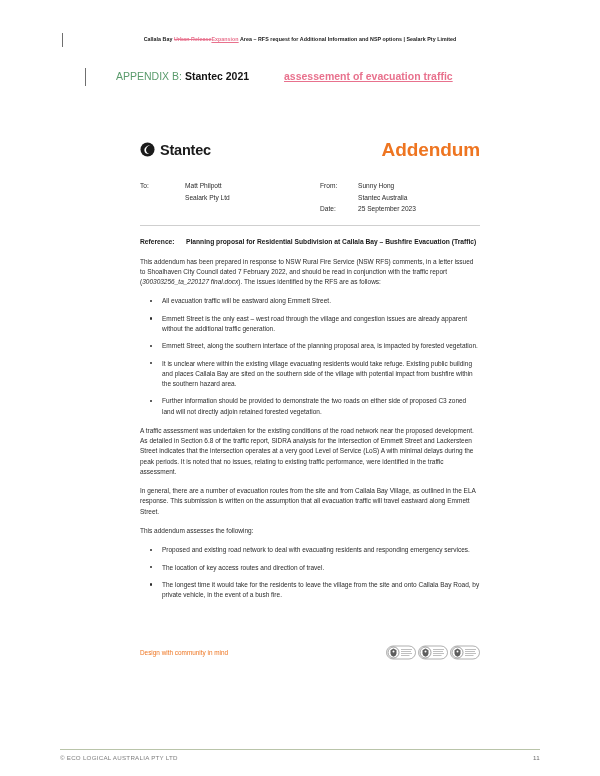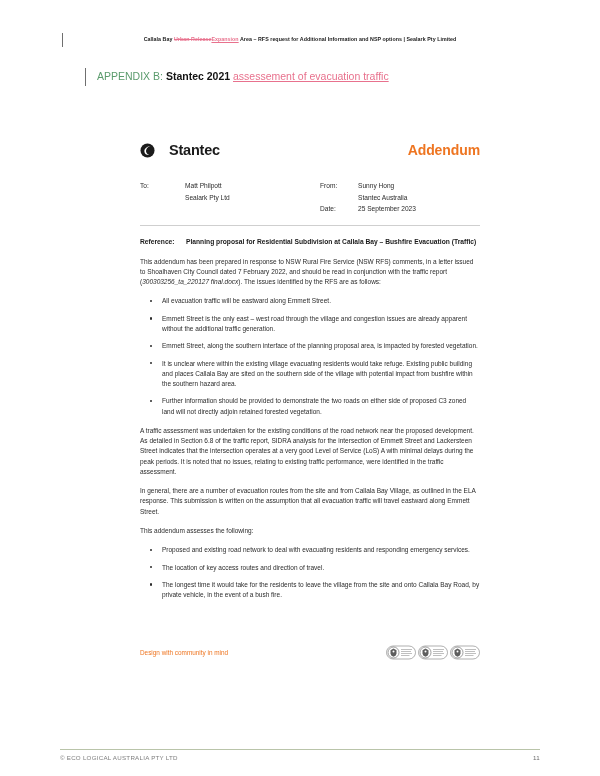--- a/index.html
+++ b/index.html
@@ -53,56 +53,56 @@
   }
 
   
   .appendix-line {
     position: absolute;
     left: 97px;
     top: 70px;
     font-size: 10.5px;
     white-space: nowrap;
   }
-  .appendix-label { color: #5a9b6c; }
+  .appendix-label { color: #5a9b6c; margin-left: 19px; }
   .appendix-name  { color: #141414; font-weight: bold; }
   .appendix-ins {
     color: #e8718d;
     text-decoration: underline;
-    font-weight: normal;
+    font-weight: bold;
+    margin-left: 32px;
   }
 
   
   .letter {
     position: absolute;
     left: 140px;
     top: 135px;
     width: 340px;
   }
 
   .brandrow {
     display: flex;
     align-items: center;
     justify-content: space-between;
     height: 30px;
   }
   .logo {
     display: flex;
-    align-items: center;
-    gap: 14px;
+    gap: 5px;
   }
   .logo-mark { display: block; }
   .logo-word {
     font-size: 14.5px;
     font-weight: bold;
     color: #1b1b1b;
     letter-spacing: -0.2px;
   }
   .addendum {
-    font-size: 14px;
+    font-size: 19px;
     font-weight: bold;
     color: #ee7521;
     letter-spacing: -0.1px;
   }
 
   
   .meta {
     margin-top: 16px;
     display: grid;
     grid-template-columns: 45px 135px 38px auto;

